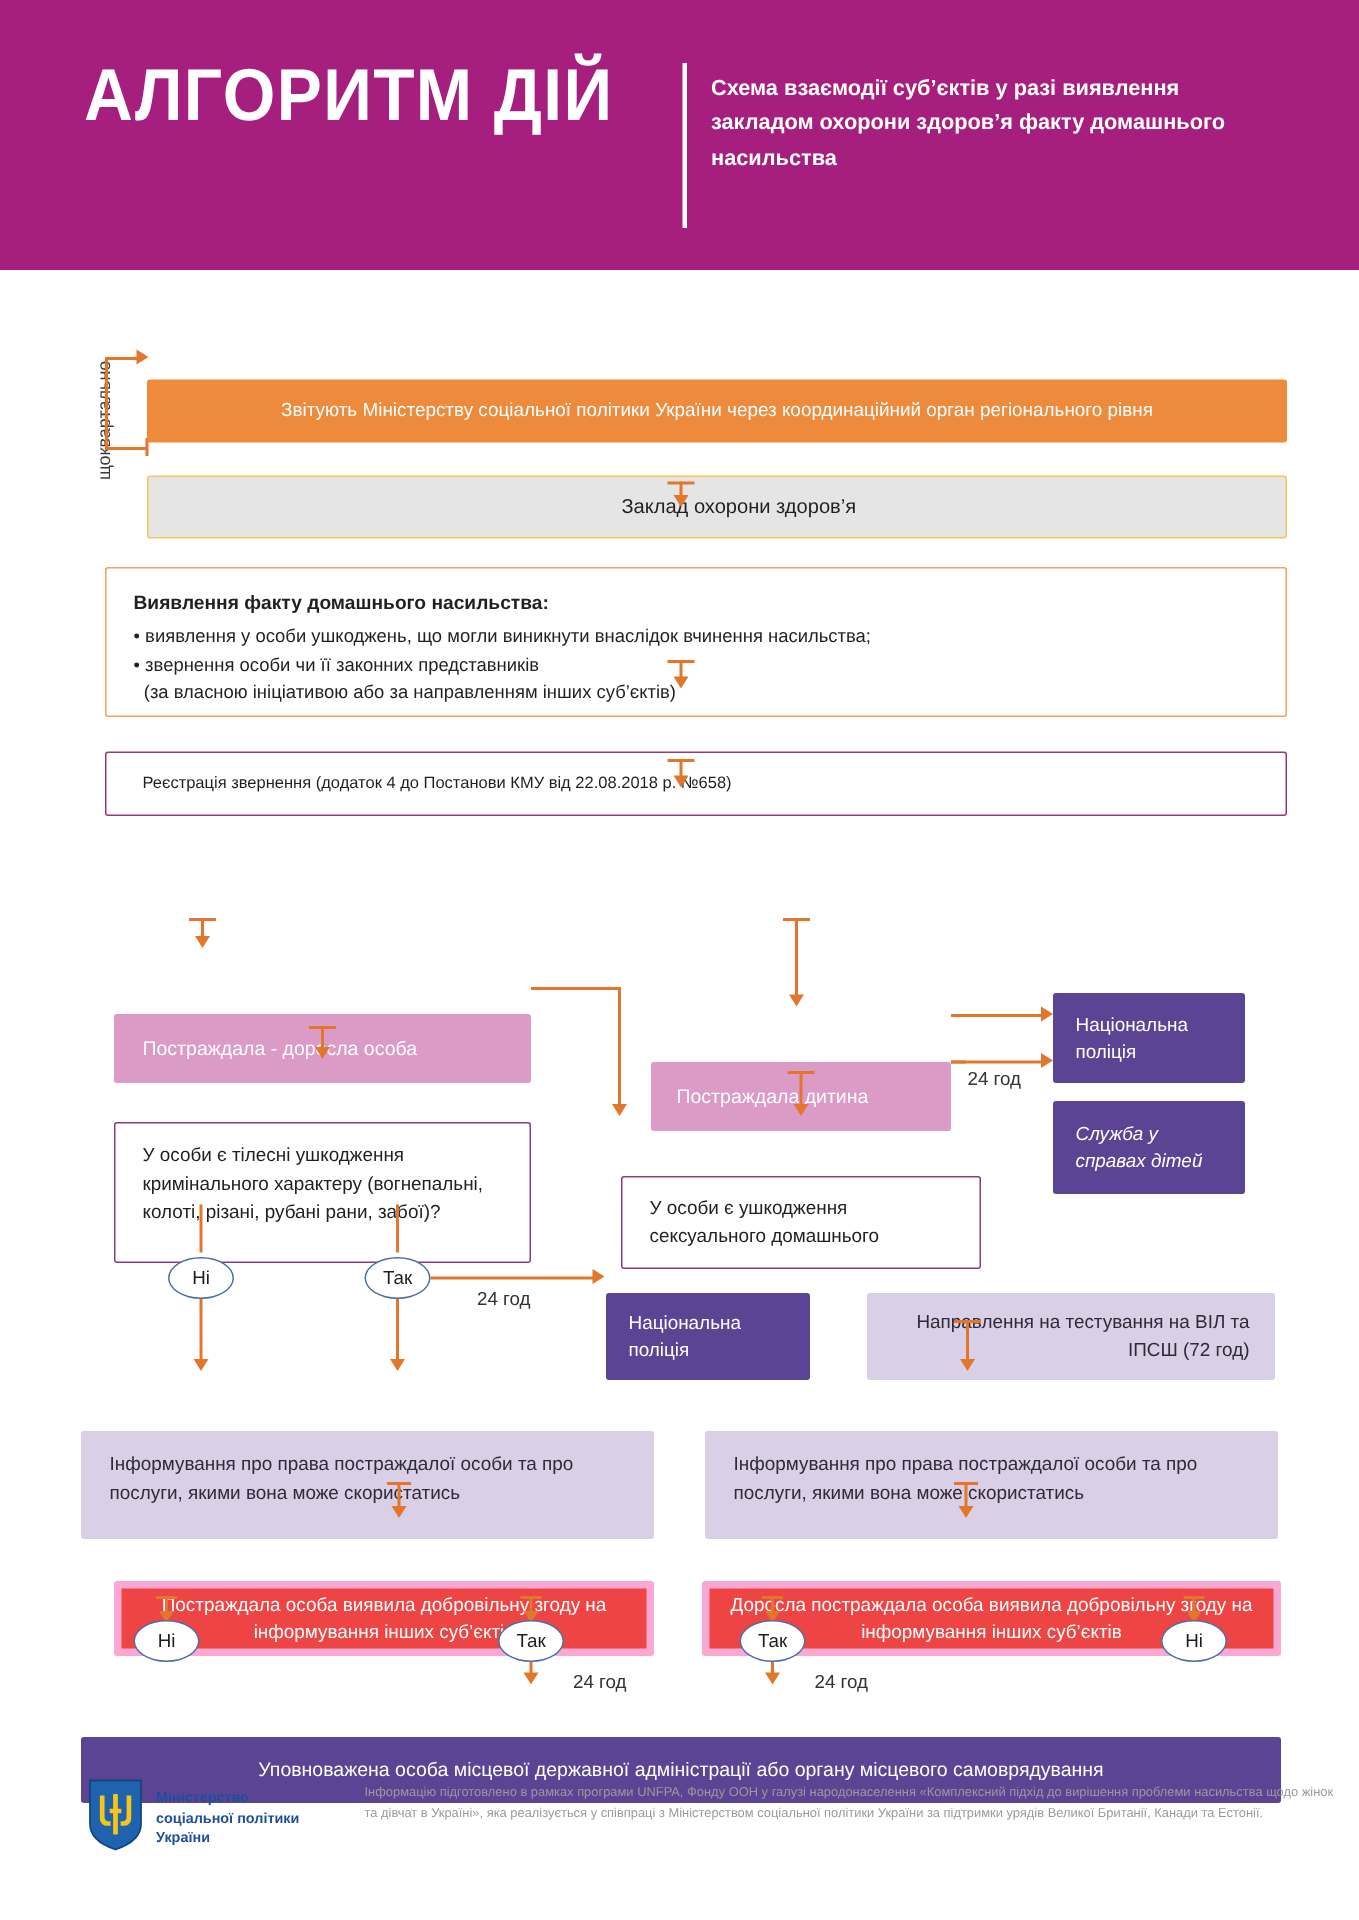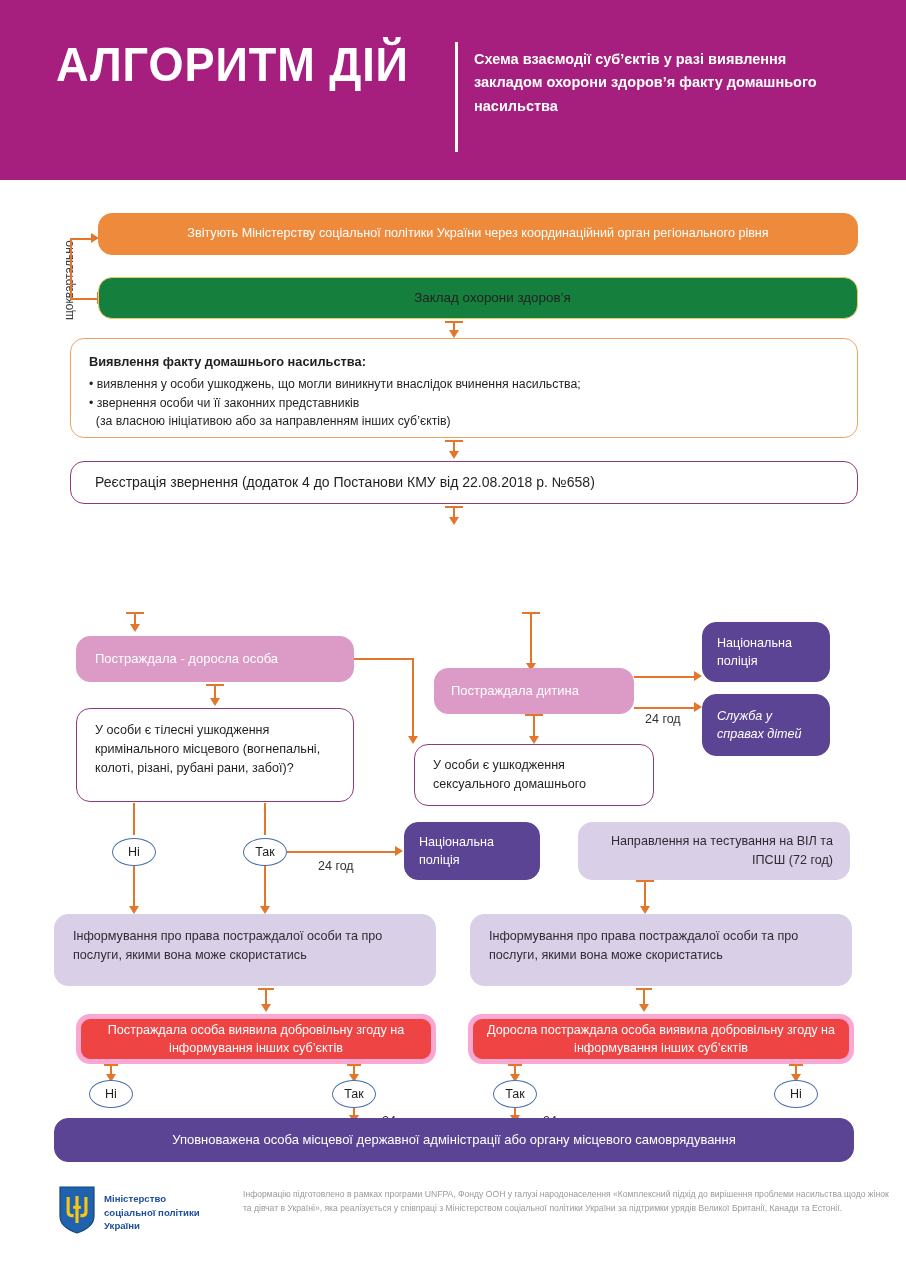--- a/index.html
+++ b/index.html
@@ -29,28 +29,28 @@
   }
   .header-sub {
     position:absolute; left:474px; top:48px; width:380px;
     font-size:14.5px; font-weight:bold; color:#ffffff;
     line-height:1.62;
   }
 
   
   .box {
     position:absolute;
-    border-radius:14px;
+    border-radius:2px;
     display:flex; align-items:center;
-    font-size:12.6px; line-height:1.42;
+    font-size:12.6px; line-height:1.42;margin-top:40px;
   }
   .box .txt { display:block; width:100%; }
 
   .box-orange   { background:#EE8A3C; color:#ffffff; border:1px solid #EE8A3C; }
-  .box-outline-yellow { background:#15803d; color:#231f20; border:1.4px solid #F2C75C;padding-left:29px; }
+  .box-outline-yellow { background:#e5e5e5; color:#231f20; border:1.4px solid #F2C75C;padding-left:29px; }
   .box-outline-orange { background:#ffffff; color:#231f20; border:1.4px solid #F0A25E; }
   .box-outline-purple { background:#ffffff; color:#231f20; border:1.4px solid #8E3A80; }
   .box-lavender { background:#D9CFE6; color:#2f2b36; border:1px solid #D9CFE6; }
   .box-pink     { background:#DC9BC6; color:#ffffff; border:1px solid #DC9BC6; }
   .box-purple   { background:#5B4494; color:#ffffff; border:1px solid #5B4494; }
   .box-magenta  { background:#ef4444; color:#ffffff; border:5px solid #f9a8d4; }
 
   .center { justify-content:center; text-align:center; }
   .pad-l { padding:0 16px; }
 
@@ -145,21 +145,21 @@
       <div style="font-size:12.3px; line-height:1.5;">• звернення особи чи її законних представників</div>
       <div style="font-size:12.3px; line-height:1.5; white-space:pre;">  (за власною ініціативою або за направленням інших суб’єктів)</div>
     </div>
   </div>
 
   <div class="tee" style="left:445px; top:440px; width:18px;"></div>
   <div class="ln ln-v" style="left:453px; top:440px; height:15px;"></div>
   <div class="arrow-d" style="left:448.5px; top:451px;"></div>
 
   <div class="box box-outline-purple" style="left:70px; top:461px; width:788px; height:43px; padding:0 24px;">
-    <span class="txt" style="font-size:14px;">Реєстрація звернення (додаток 4 до Постанови КМУ від 22.08.2018 р. №658)</span>
+    <span class="txt" style="font-size:11px;">Реєстрація звернення (додаток 4 до Постанови КМУ від 22.08.2018 р. №658)</span>
   </div>
 
   <div class="tee" style="left:445px; top:506px; width:18px;"></div>
   <div class="ln ln-v" style="left:453px; top:506px; height:15px;"></div>
   <div class="arrow-d" style="left:448.5px; top:517px;"></div>
 
 
   <div class="tee" style="left:126px; top:612px; width:18px;"></div>
   <div class="ln ln-v" style="left:134px; top:612px; height:16px;"></div>
   <div class="arrow-d" style="left:129.5px; top:624px;"></div>
@@ -201,21 +201,21 @@
 
   <div class="box box-purple" style="left:702px; top:622px; width:128px; height:60px; padding:0 14px;">
     <span class="txt" style="font-size:12.6px; line-height:1.45;">Національна поліція</span>
   </div>
 
   <div class="box box-purple" style="left:702px; top:694px; width:128px; height:62px; padding:0 14px;">
     <span class="txt" style="font-size:12.6px; line-height:1.45;font-style:italic;">Служба у справах дітей</span>
   </div>
 
   <div class="box box-outline-purple" style="left:76px; top:708px; width:278px; height:94px; padding:12px 18px; align-items:flex-start;">
-    <span class="txt" style="font-size:12.6px; line-height:1.5;">У особи є тілесні ушкодження кримінального місцевого (вогнепальні, колоті, різані, рубані рани, забої)?</span>
+    <span class="txt" style="font-size:12.6px; line-height:1.5;">У особи є тілесні ушкодження кримінального характеру (вогнепальні, колоті, різані, рубані рани, забої)?</span>
   </div>
 
   <div class="box box-outline-purple" style="left:414px; top:744px; width:240px; height:62px; padding:0 18px;">
     <span class="txt" style="font-size:12.6px; line-height:1.5;">У особи є ушкодження сексуального домашнього</span>
   </div>
 
   <div class="ln ln-v" style="left:133px; top:803px; height:32px;"></div>
   <div class="pill" style="left:112px; top:838px; width:44px; height:28px;">
     <span>Ні</span>
   </div>

